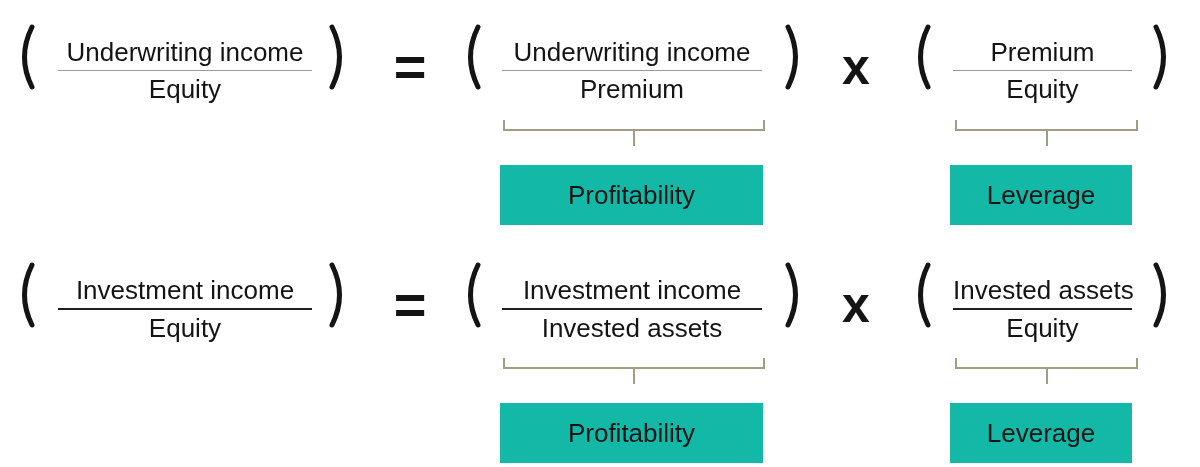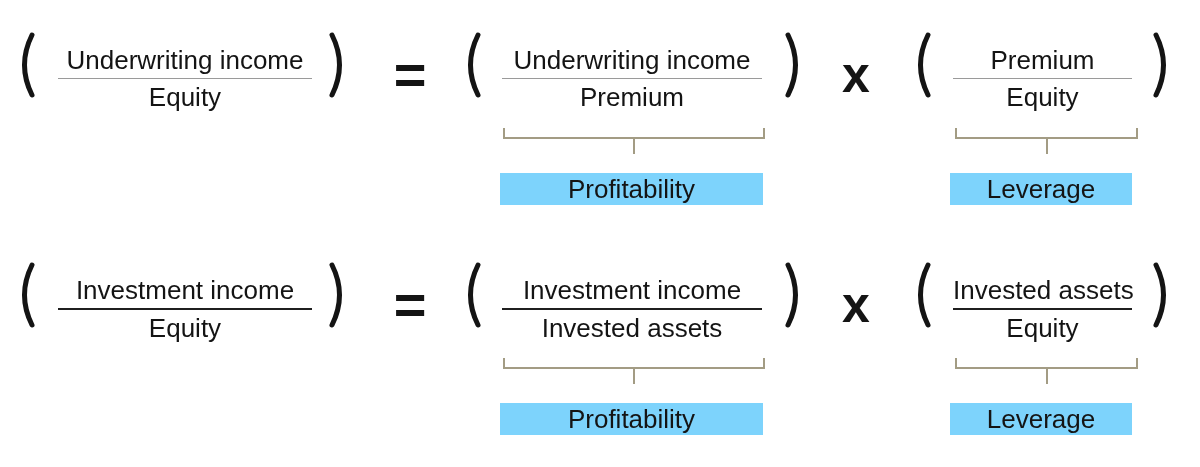--- a/index.html
+++ b/index.html
@@ -6,21 +6,21 @@
   .canvas {
     position: relative;
     width: 1200px;
     height: 467px;
     background: #ffffff;
     font-family: "Liberation Sans", sans-serif;
     color: #141414;
     overflow: hidden;
   }
   .row { position: absolute; left: 0; width: 1200px; height: 233px; }
-  .row-top { top: 16px; }
+  .row-top { top: 8px; }
   .row-bottom { top: 246px; }
 
   .paren { position: absolute; top: 15px; }
 
   .fraction { position: absolute; top: 29px; text-align: center; white-space: nowrap; }
   .fraction .num, .fraction .den { font-size: 26px; line-height: 30px; }
   .fraction .bar { height: 1px; background: #9a9a9a; margin: 3px 0 3px; }
   .row-bottom .fraction .bar { height: 2px; background: #1f1f1f; }
 
   .op {
@@ -36,22 +36,22 @@
     box-sizing: border-box;
     border: 2px solid #a39c84; border-top: none;
   }
   .brace .stem {
     position: absolute; top: 100%; left: 50%;
     width: 2px; height: 17px; margin-left: -1px;
     background: #a39c84;
   }
 
   .label-box {
-    position: absolute; top: 157px; height: 32px;
-    background: #7dd3fc;
+    position: absolute; top: 157px; height: 60px;
+    background: #14b8a6;
     display: flex; align-items: center; justify-content: center;
     font-size: 26px;
   }
 </style>
 </head>
 <body>
 
 <div class="canvas">
 
   <div class="row row-top">

